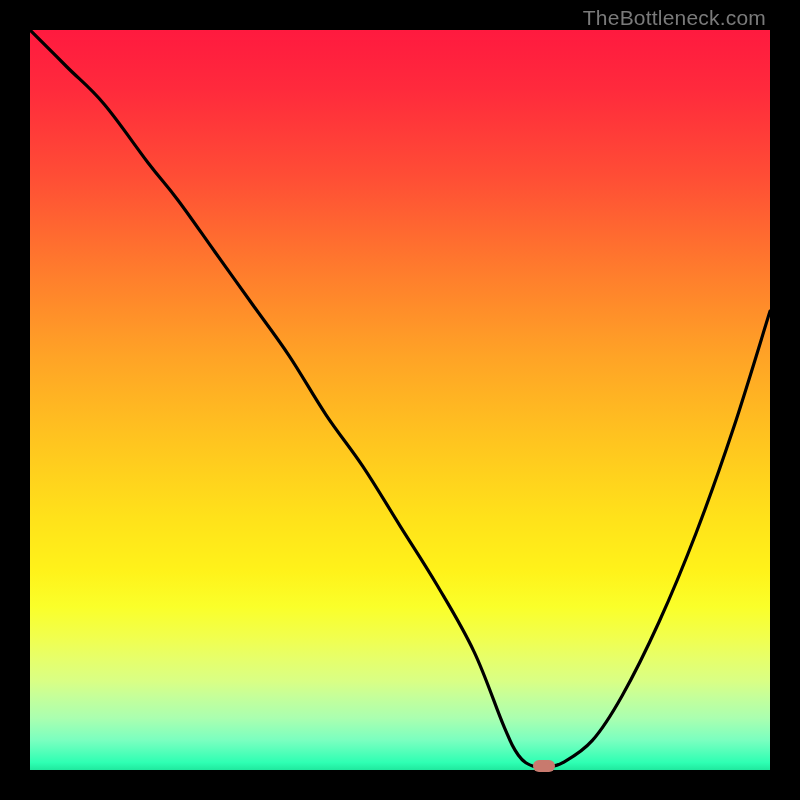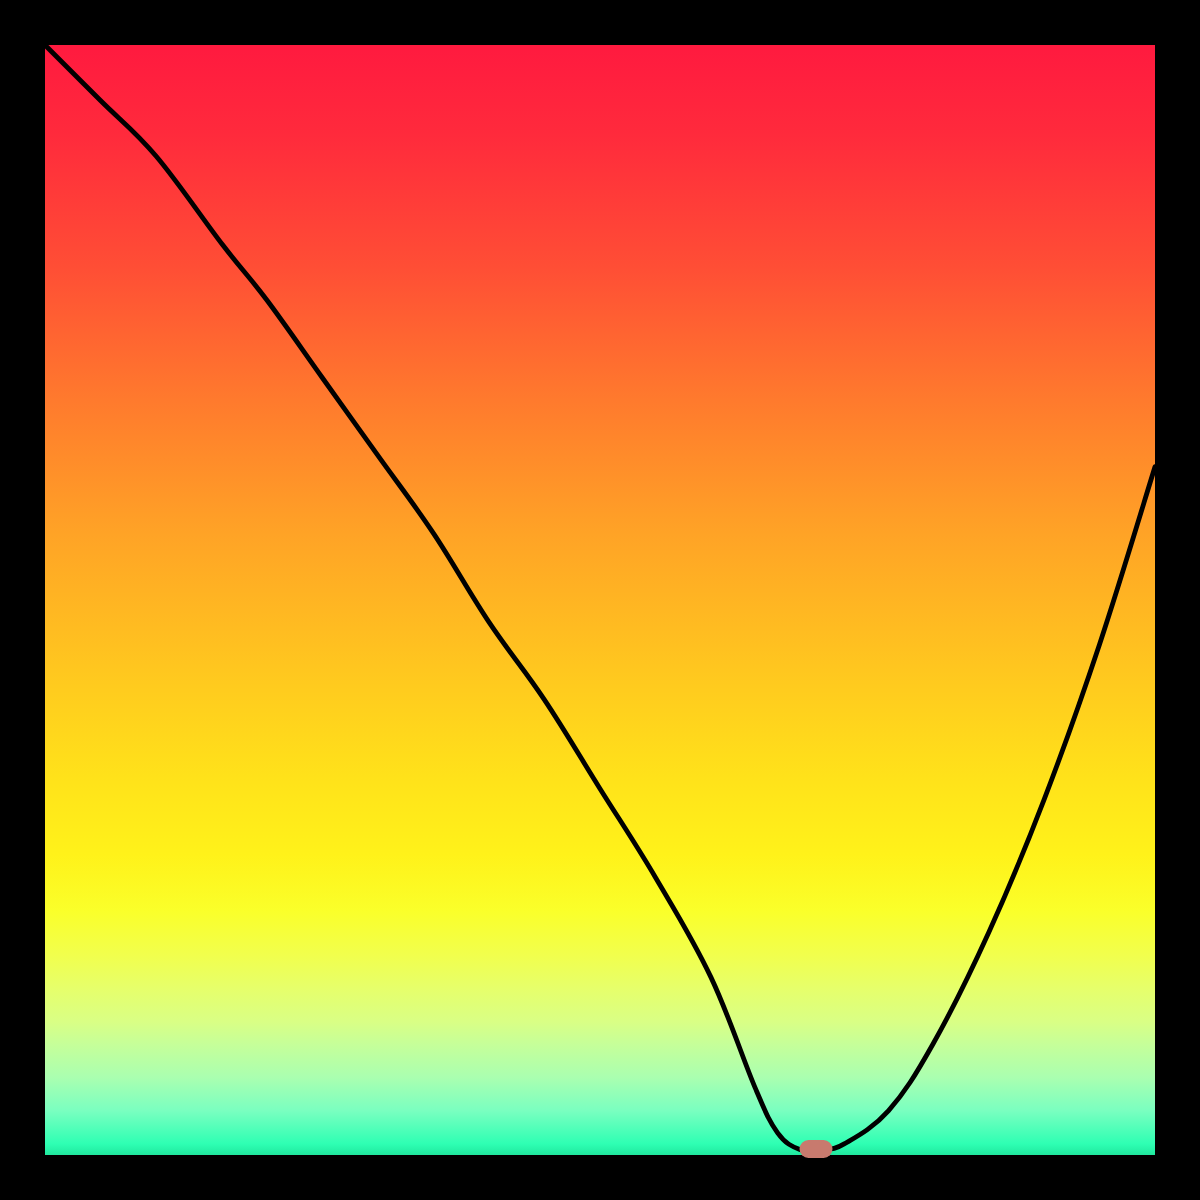--- a/index.html
+++ b/index.html
@@ -72,13 +72,14 @@
 </head>
 <body>
 
 <div class="frame">
   <div class="plot-area">
     <svg class="curve" viewBox="0 0 740 740" preserveAspectRatio="none">
       <path fill="none" stroke="#000000" stroke-width="3.2" stroke-linecap="round" stroke-linejoin="round" d="M 0.00 0.00 C 6.66 6.66, 23.68 23.68, 37.00 37.00 C 50.32 50.32, 59.35 56.68, 74.00 74.00 C 88.65 91.32, 105.08 115.88, 118.40 133.20 C 131.72 150.52, 136.01 154.22, 148.00 170.20 C 159.99 186.18, 171.68 203.35, 185.00 222.00 C 198.32 240.65, 208.68 255.15, 222.00 273.80 C 235.32 292.45, 245.68 305.62, 259.00 325.60 C 272.32 345.58, 282.68 364.82, 296.00 384.80 C 309.32 404.78, 319.68 416.62, 333.00 436.60 C 346.32 456.58, 356.68 474.49, 370.00 495.80 C 383.32 517.11, 393.68 532.36, 407.00 555.00 C 420.32 577.64, 432.01 596.29, 444.00 621.60 C 455.99 646.91, 465.61 676.95, 473.60 695.60 C 481.59 714.25, 483.07 717.87, 488.40 725.20 C 493.73 732.53, 497.87 734.30, 503.20 736.30 C 508.53 738.30, 512.67 736.97, 518.00 736.30 C 523.33 735.63, 524.81 737.26, 532.80 732.60 C 540.79 727.94, 551.74 722.39, 562.40 710.40 C 573.06 698.41, 580.01 687.31, 592.00 666.00 C 603.99 644.69, 615.68 621.30, 629.00 592.00 C 642.32 562.70, 652.68 537.83, 666.00 503.20 C 679.32 468.57, 689.68 439.56, 703.00 399.60 C 716.32 359.64, 733.34 302.51, 740.00 281.20"></path>
     </svg>
     <div class="marker" style="left: 514.3px; top: 736.3px; background: rgb(200, 122, 110);"></div>
   </div>
+  <div class="watermark">TheBottleneck.com</div>
 </div>
 
 </body></html>

